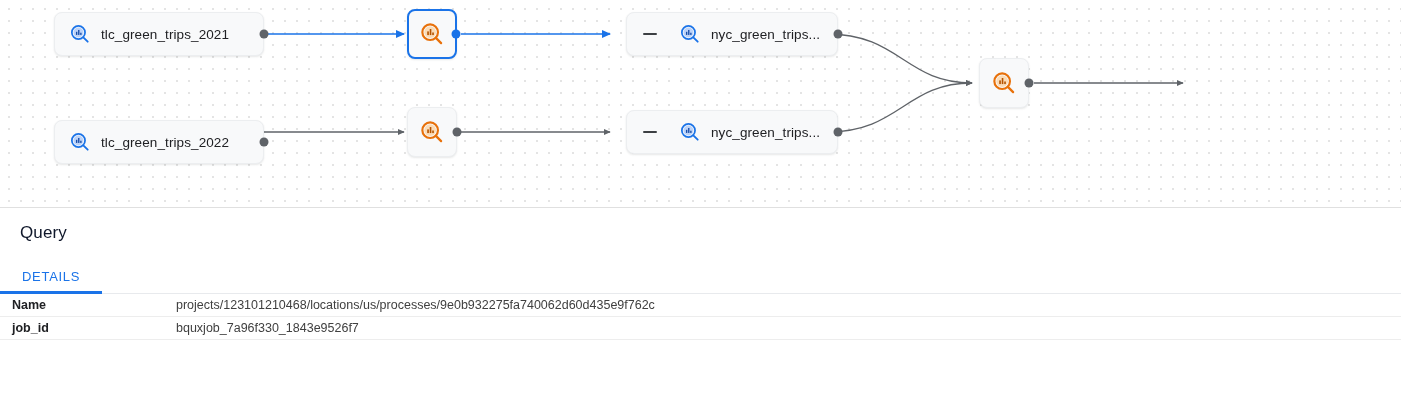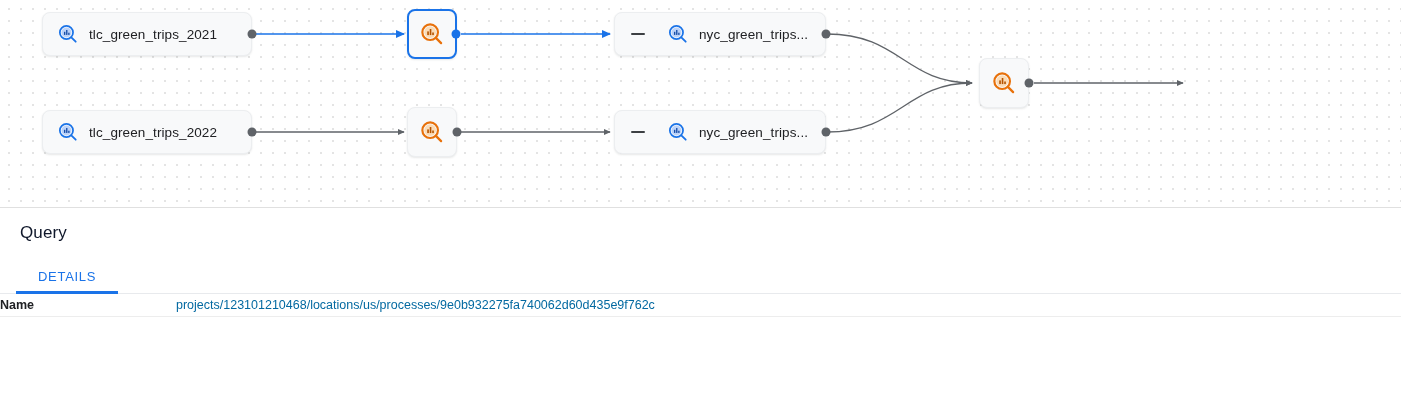--- a/index.html
+++ b/index.html
@@ -43,20 +43,21 @@
   }
   .node.selected {
     border: 2px solid #1a73e8;
     background: #f8f9fa;
   }
 
   .node-table {
     height: 44px;
     padding: 15px 14px;
     gap: 10px;
+    margin-left: 12px;
   }
   .node-process {
     width: 50px;
     height: 50px;
     justify-content: center;
     padding: 0;
   }
 
   .collapse-btn {
     width: 18px; height: 18px;
@@ -138,21 +139,20 @@
   .tab {
     position: relative;
     padding: 0 22px;
     display: flex;
     align-items: center;
     font-size: 13px;
     font-weight: 500;
     letter-spacing: 0.7px;
     color: #5f6368;
     cursor: pointer;
-    margin-left: 16px;
   }
   .tab.active { color: #1a73e8; }
   .tab.active::after {
     content: "";
     position: absolute;
     left: 0; right: 0; bottom: -1px;
     height: 3px;
     background: #1a73e8;
   }
 
@@ -162,27 +162,28 @@
     width: 1401px;
   }
   .prop-row {
     display: flex;
     align-items: center;
     height: 23px;
     border-bottom: 1px solid #ededed;
   }
   .prop-key {
     width: 158px;
+    padding-left: 12px;
     font-size: 12.5px;
     color: #202124;
     font-weight: 700;
   }
   .prop-val {
     font-size: 12.5px;
-    color: #0369a1;
+    color: #404040;
     font-weight: 400;
     white-space: nowrap;
     padding-left: 18px;
   }
 
   #sql-block {
     position: absolute;
     left: 0; top: 148px;
     width: 1401px;
     padding: 22px 0 0 20px;
@@ -231,21 +232,21 @@
         <rect x="7.6" y="9.6" width="1.5" height="3.4" fill="#1a4fa8"></rect>
         <rect x="9.9" y="7.6" width="1.5" height="5.4" fill="#1a4fa8"></rect>
         <rect x="12.2" y="10.6" width="1.5" height="2.4" fill="#1a4fa8"></rect>
         <line x1="15.6" y1="15.6" x2="20.4" y2="20.4" stroke="#1a73e8" stroke-width="2" stroke-linecap="round"></line>
       </svg>
     </span>
     <span class="node-label">tlc_green_trips_2021</span>
     <span class="port"></span>
   </div>
 
-  <div class="node node-table" style="left:42px; top:110px; width:210px;">
+  <div class="node node-table" style="left:42px; top:120px; width:210px;">
     <span class="node-icon">
       <svg width="22" height="22" viewBox="0 0 24 24">
         <circle cx="10.3" cy="10.3" r="7.2" fill="none" stroke="#1a73e8" stroke-width="1.9"></circle>
         <circle cx="10.3" cy="10.3" r="5.4" fill="#8ab4f8" opacity="0.55"></circle>
         <rect x="7.6" y="9.6" width="1.5" height="3.4" fill="#1a4fa8"></rect>
         <rect x="9.9" y="7.6" width="1.5" height="5.4" fill="#1a4fa8"></rect>
         <rect x="12.2" y="10.6" width="1.5" height="2.4" fill="#1a4fa8"></rect>
         <line x1="15.6" y1="15.6" x2="20.4" y2="20.4" stroke="#1a73e8" stroke-width="2" stroke-linecap="round"></line>
       </svg>
     </span>
@@ -345,20 +346,24 @@
     <div class="tab active">
       <span>DETAILS</span>
     </div>
   </div>
 
   <div id="prop-table">
     <div class="prop-row">
       <div class="prop-key">Name</div>
       <div class="prop-val">projects/123101210468/locations/us/processes/9e0b932275fa740062d60d435e9f762c</div>
     </div>
+    <div class="prop-row">
+      <div class="prop-key">job_id</div>
+      <div class="prop-val">bquxjob_7a96f330_1843e9526f7</div>
+    </div>
   </div>
 
   <div id="sql-block">
     <div></div>
     
   </div>
 
 </div>
 
 </body></html>

